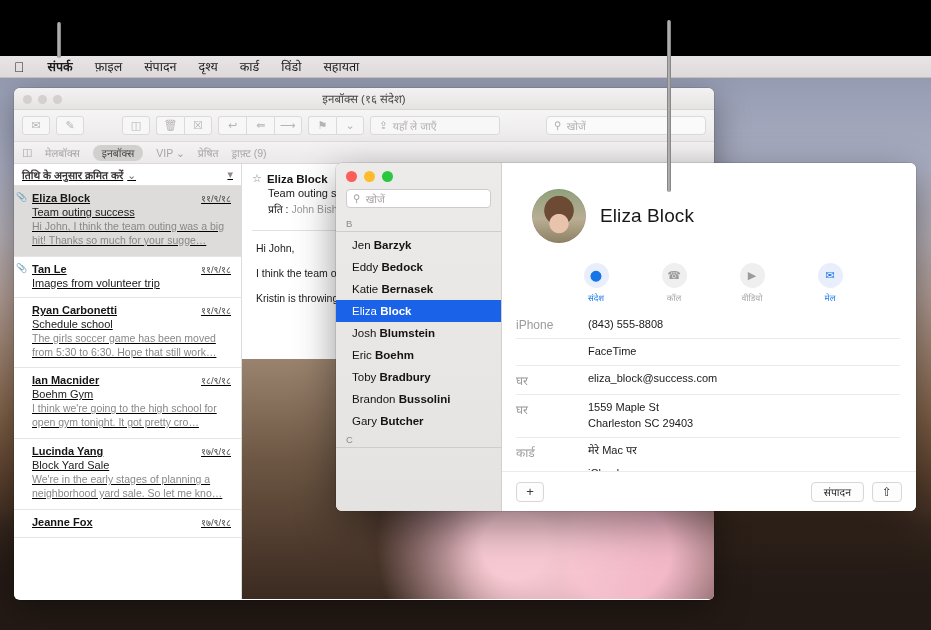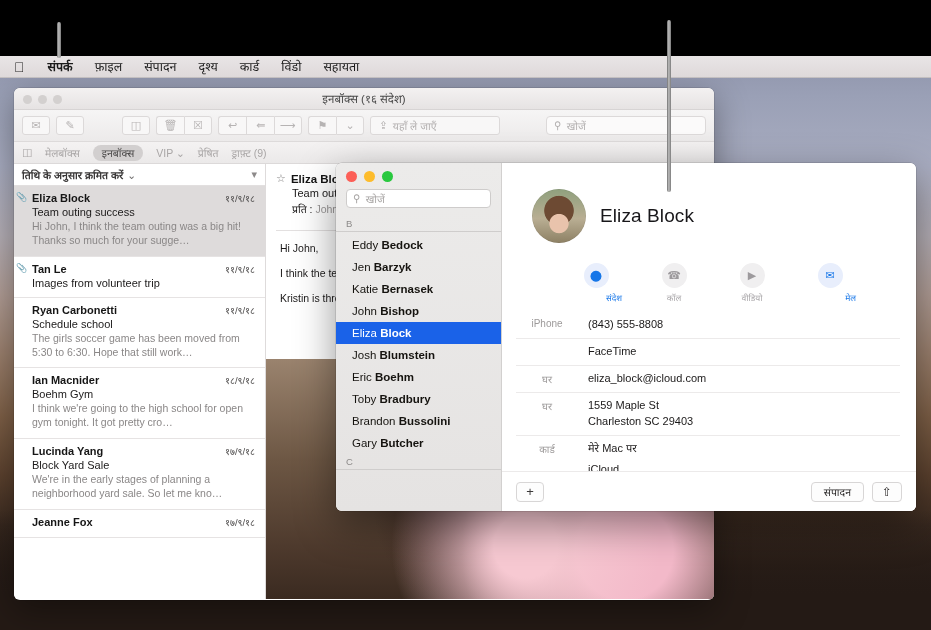--- a/index.html
+++ b/index.html
@@ -95,21 +95,21 @@
     border-bottom: 1px solid #dcd9d9;
     display: flex; align-items: center; padding: 0 8px; gap: 13px;
     font-size: 10.5px; color: #a9a6a6;
   }
   .tabbar .tab.sel {
     background: #d2cfcf; color: #4a4848; border-radius: 9px; padding: 1px 9px;
   }
   .mailbody { display: flex; height: 435px; }
 
   
-  .msglist { width: 252px; border-right: 1px solid #dedbdb; background: #fff; }
+  .msglist { width: 228px; border-right: 1px solid #dedbdb; background: #fff; text-decoration: underline; }
   .sortbar {
     height: 22px; display: flex; align-items: center; justify-content: space-between;
     padding: 0 8px; font-size: 10.5px; color: #3a3838; font-weight: bold;
     border-bottom: 1px solid #e2dfdf; background: #fff;
   }
   .sortbar .caret { font-weight: normal; color: #6f6d6d; margin-left: 4px; }
   .filter-icon { color: #8d8a8a; font-size: 11px; }
   .msg {
     padding: 6px 10px 8px 10px; border-bottom: 1px solid #e6e3e3;
     position: relative; cursor: default;
@@ -194,30 +194,30 @@
   .cname { font-size: 19px; color: #18171a; letter-spacing: .1px; }
   .actions { display: flex; gap: 26px; justify-content: center; margin: 20px 0 0 0; padding-left: 8px; }
   .action { width: 52px; text-align: center; }
   .abtn {
     width: 25px; height: 25px; border-radius: 50%; margin: 0 auto 4px auto;
     display: flex; align-items: center; justify-content: center;
     background: #f0eff0; color: #9d9a9d; font-size: 11px;
   }
   .abtn.blue { background: #e8eefc; color: #1676e8; }
   .action .alab { font-size: 8.5px; color: #a6a3a6; }
-  .action.on .alab { color: #1676e8; text-align: right; }
+  .action.on .alab { color: #1676e8; }
 
   .fields { margin: 14px 16px 0 14px; }
   .frow {
     display: flex; align-items: flex-start; gap: 10px;
     border-top: 1px solid #eceaea; padding: 5px 0 5px 0;
   }
   .frow.nodiv { border-top: none; padding-top: 0; }
   .flabel {
-    width: 62px; text-align: center; font-size: 10px; color: #9d9a9a; padding-top: 1px;
+    width: 62px; text-align: left; font-size: 12px; color: #9d9a9a; padding-top: 1px;
     flex: 0 0 62px;
   }
   .fvalue { font-size: 11px; color: #1b1919; line-height: 1.45; }
   .cardbar {
     position: absolute; left: 0; right: 0; bottom: 0; height: 40px;
     border-top: 1px solid #eceaea; background: #fff;
     display: flex; align-items: center; padding: 0 14px;
   }
   .cbtn {
     border: 1px solid #d8d6d6; border-radius: 4px; background: #fdfdfd;
@@ -402,24 +402,23 @@
       <div class="clight r"></div>
       <div class="clight y"></div>
       <div class="clight g"></div>
     </div>
     <div class="csearch">
       <span class="ic">⚲</span>
       <span>खोजें</span>
     </div>
     <div class="cscroll">
       <div class="csection">B</div>
+      <div class="citem"><span>Jen </span><b>Barzyk</b></div>
       <div class="citem"><span>Eddy </span><b>Bedock</b></div>
-      <div class="citem"><span>Jen </span><b>Barzyk</b></div>
       <div class="citem"><span>Katie </span><b>Bernasek</b></div>
-      <div class="citem"><span>John </span><b>Bishop</b></div>
       <div class="citem sel"><span>Eliza </span><b>Block</b></div>
       <div class="citem"><span>Josh </span><b>Blumstein</b></div>
       <div class="citem"><span>Eric </span><b>Boehm</b></div>
       <div class="citem"><span>Toby </span><b>Bradbury</b></div>
       <div class="citem"><span>Brandon </span><b>Bussolini</b></div>
       <div class="citem"><span>Gary </span><b>Butcher</b></div>
       <div class="csection">C</div>
 
     </div>
   </div>
@@ -453,21 +452,21 @@
       <div class="frow nodiv">
         <div class="flabel">iPhone</div>
         <div class="fvalue">(843) 555-8808</div>
       </div>
       <div class="frow">
         <div class="flabel"></div>
         <div class="fvalue">FaceTime</div>
       </div>
       <div class="frow">
         <div class="flabel">घर</div>
-        <div class="fvalue">eliza_block@icloud.com</div>
+        <div class="fvalue">eliza_block@success.com</div>
       </div>
       <div class="frow">
         <div class="flabel">घर</div>
         <div class="fvalue" style="white-space:pre-line">1559 Maple St
 Charleston SC 29403</div>
       </div>
       <div class="frow">
         <div class="flabel">कार्ड</div>
         <div class="fvalue">मेरे Mac पर</div>
       </div>

